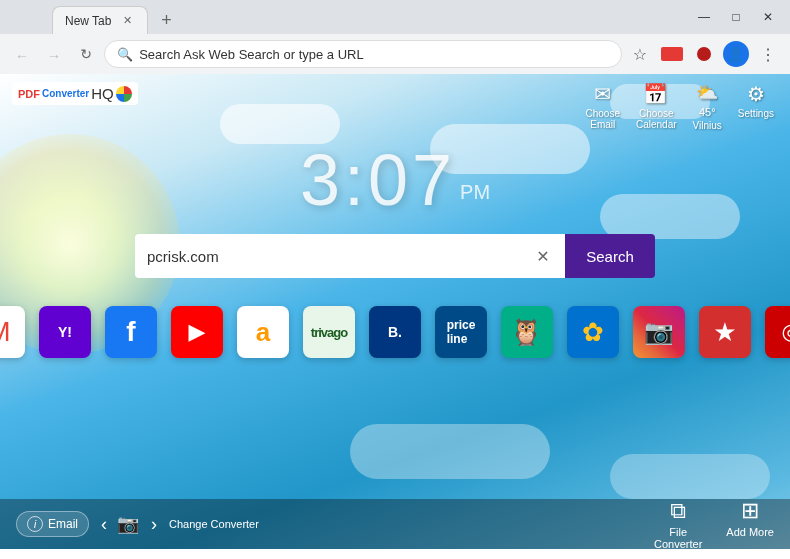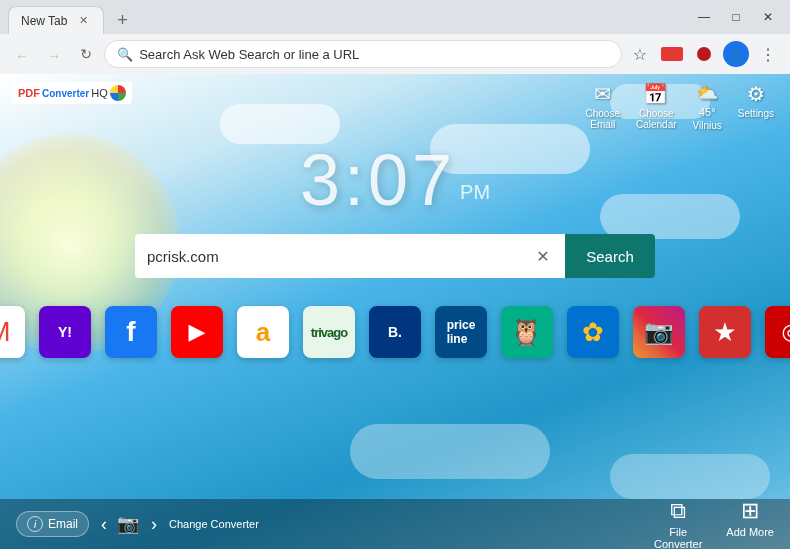--- a/index.html
+++ b/index.html
@@ -21,20 +21,21 @@
       align-items: center;
       background: #f1f3f4;
       border-radius: 8px 8px 0 0;
       padding: 4px 12px;
       height: 28px;
       font-size: 12px;
       color: #333;
       gap: 8px;
       border: 1px solid #ccc;
       border-bottom: none;
+      margin-left: 44px;
     }
     .tab-close {
       width: 16px; height: 16px;
       border-radius: 50%;
       display: flex; align-items: center; justify-content: center;
       font-size: 11px;
       color: #666;
       cursor: pointer;
     }
     .tab-new {
@@ -220,21 +221,21 @@
     .logo-box {
       background: #fff;
       border-radius: 4px;
       padding: 3px 6px;
       display: flex;
       align-items: center;
       gap: 2px;
     }
     .logo-text-pdf { color: #e53935; font-weight: bold; font-size: 11px; }
     .logo-text-converter { color: #1a73e8; font-size: 10px; font-weight: bold; }
-    .logo-text-hq { color: #333; font-size: 11px; }
+    .logo-text-hq { color: #333; font-size: 15px; }
     .logo-icon {
       width: 16px; height: 16px;
       background: conic-gradient(#e53935 0deg 90deg, #43a047 90deg 180deg, #1a73e8 180deg 270deg, #fdd835 270deg 360deg);
       border-radius: 50%;
     }
 
     
     .clock-area {
       margin-top: 13px;
       text-align: center;
@@ -284,21 +285,21 @@
     .search-clear {
       color: #666;
       font-size: 16px;
       cursor: pointer;
       width: 20px; height: 20px;
       display: flex; align-items: center; justify-content: center;
     }
     .search-button {
       width: 90px;
       height: 44px;
-      background: #0f766e;
+      background: #4c1d95;
       color: #fff;
       font-size: 15px;
       font-weight: 500;
       border: none;
       border-radius: 0 4px 4px 0;
       cursor: pointer;
       display: flex;
       align-items: center;
       justify-content: center;
     }
@@ -407,21 +408,21 @@
       <div class="win-btn close">✕</div>
     </div>
   </div>
 
   <div class="toolbar">
     <div class="nav-btn disabled">←</div>
     <div class="nav-btn disabled">→</div>
     <div class="nav-btn">↻</div>
     <div class="address-bar">
       <span class="search-icon-small">🔍</span>
-      <span class="address-text">Search Ask Web Search or line a URL</span>
+      <span class="address-text">Search Ask Web Search or type a URL</span>
     </div>
     <div class="toolbar-icon-btn">☆</div>
     <div class="toolbar-icon-btn">
       <div class="toolbar-icon-red" style="background:#e53935;"></div>
     </div>
     <div class="toolbar-icon-btn">
       <div class="toolbar-icon-red2" style="background:#b71c1c; border-radius:50%;width:14px;height:14px;"></div>
     </div>
     <div class="toolbar-icon-btn">
       <div class="user-icon">👤</div>

